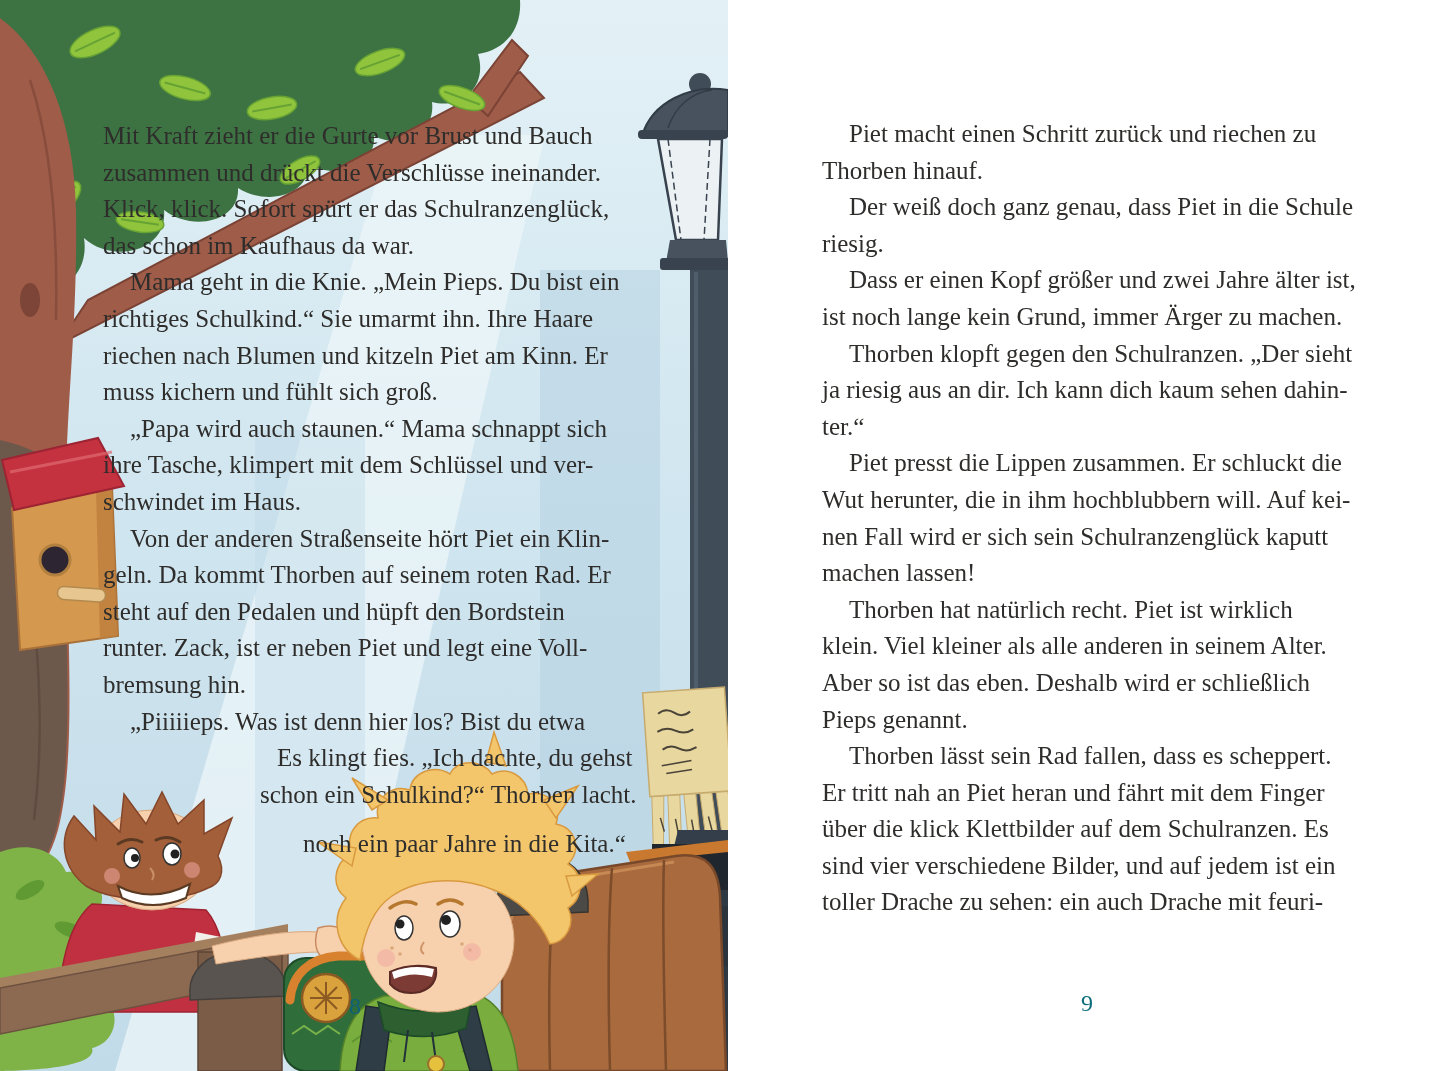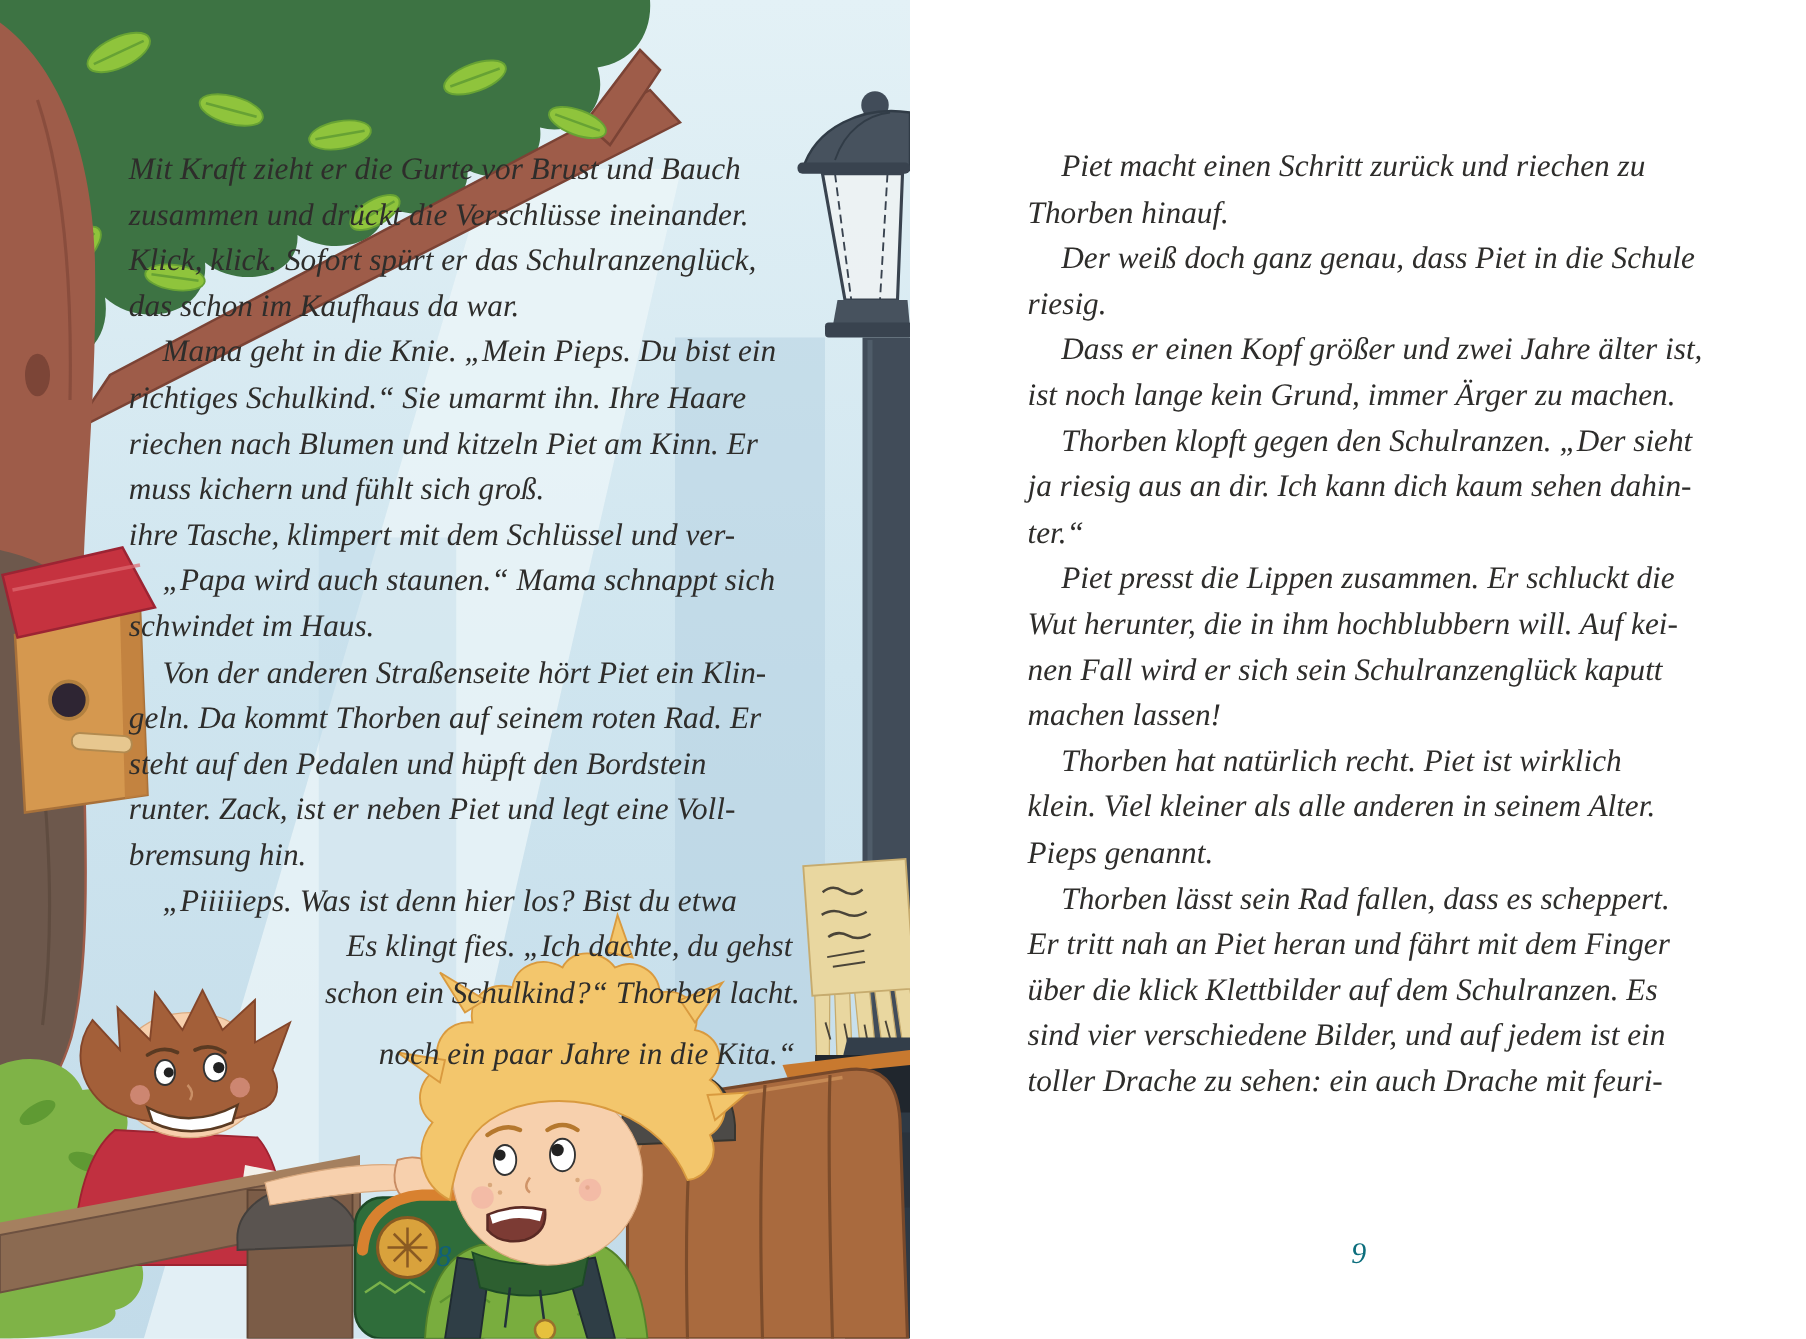--- a/index.html
+++ b/index.html
@@ -1,18 +1,18 @@
 <!DOCTYPE html>
 <html><head>
 <meta charset="utf-8">
 <style>
   html,body{margin:0;padding:0;background:#ffffff;}
   body{width:1445px;height:1071px;overflow:hidden;
        font-family:"Liberation Serif","DejaVu Serif",serif;}
-  .spread{position:relative;width:1445px;height:1071px;background:#fff;font-style:italic;}
+  .spread{position:relative;width:1445px;height:1071px;background:#fff;}
   .page{position:absolute;top:0;height:1071px;}
   .page-left{left:0;width:728px;}
   .page-right{left:728px;width:717px;background:#fff;}
   .illustration-svg{position:absolute;left:0;top:0;width:728px;height:1071px;display:block;}
   .text-block{position:absolute;font-size:25px;line-height:36.6px;color:#2e2d2b;}
   .left-text{left:103px;top:118px;width:529px;}
   .right-text{left:94px;top:116px;width:550px;}
   .line{white-space:pre;}
   .line.indent{padding-left:27px;}
   .line.wrap1{padding-left:157px;}
@@ -231,22 +231,22 @@
     <div class="text-block left-text">
 
     <div class="line">Mit Kraft zieht er die Gurte vor Brust und Bauch</div>
         <div class="line">zusammen und drückt die Verschlüsse ineinander.</div>
         <div class="line">Klick, klick. Sofort spürt er das Schulranzenglück,</div>
         <div class="line">das schon im Kaufhaus da war.</div>
         <div class="line indent">Mama geht in die Knie. „Mein Pieps. Du bist ein</div>
         <div class="line">richtiges Schulkind.“ Sie umarmt ihn. Ihre Haare</div>
         <div class="line">riechen nach Blumen und kitzeln Piet am Kinn. Er</div>
         <div class="line">muss kichern und fühlt sich groß.</div>
+        <div class="line indent">„Papa wird auch staunen.“ Mama schnappt sich</div>
         <div class="line">ihre Tasche, klimpert mit dem Schlüssel und ver-</div>
-        <div class="line indent">„Papa wird auch staunen.“ Mama schnappt sich</div>
         <div class="line">schwindet im Haus.</div>
         <div class="line indent">Von der anderen Straßenseite hört Piet ein Klin-</div>
         <div class="line">geln. Da kommt Thorben auf seinem roten Rad. Er</div>
         <div class="line">steht auf den Pedalen und hüpft den Bordstein</div>
         <div class="line">runter. Zack, ist er neben Piet und legt eine Voll-</div>
         <div class="line">bremsung hin.</div>
         <div class="line indent">„Piiiiieps. Was ist denn hier los? Bist du etwa</div>
         <div class="line wrap2">Es klingt fies. „Ich dachte, du gehst</div>
         <div class="line wrap1">schon ein Schulkind?“ Thorben lacht.</div>
         <div class="line wrap3">noch ein paar Jahre in die Kita.“</div>
@@ -266,20 +266,21 @@
         <div class="line">ist noch lange kein Grund, immer Ärger zu machen.</div>
         <div class="line indent">Thorben klopft gegen den Schulranzen. „Der sieht</div>
         <div class="line">ja riesig aus an dir. Ich kann dich kaum sehen dahin-</div>
         <div class="line">ter.“</div>
         <div class="line indent">Piet presst die Lippen zusammen. Er schluckt die</div>
         <div class="line">Wut herunter, die in ihm hochblubbern will. Auf kei-</div>
         <div class="line">nen Fall wird er sich sein Schulranzenglück kaputt</div>
         <div class="line">machen lassen!</div>
         <div class="line indent">Thorben hat natürlich recht. Piet ist wirklich</div>
         <div class="line">klein. Viel kleiner als alle anderen in seinem Alter.</div>
+        <div class="line">Aber so ist das eben. Deshalb wird er schließlich</div>
         <div class="line">Pieps genannt.</div>
         <div class="line indent">Thorben lässt sein Rad fallen, dass es scheppert.</div>
         <div class="line">Er tritt nah an Piet heran und fährt mit dem Finger</div>
         <div class="line">über die klick Klettbilder auf dem Schulranzen. Es</div>
         <div class="line">sind vier verschiedene Bilder, und auf jedem ist ein</div>
         <div class="line">toller Drache zu sehen: ein auch Drache mit feuri-</div>
       </div>
     <div class="pagenum pagenum-right">9</div>
   </div>
 

